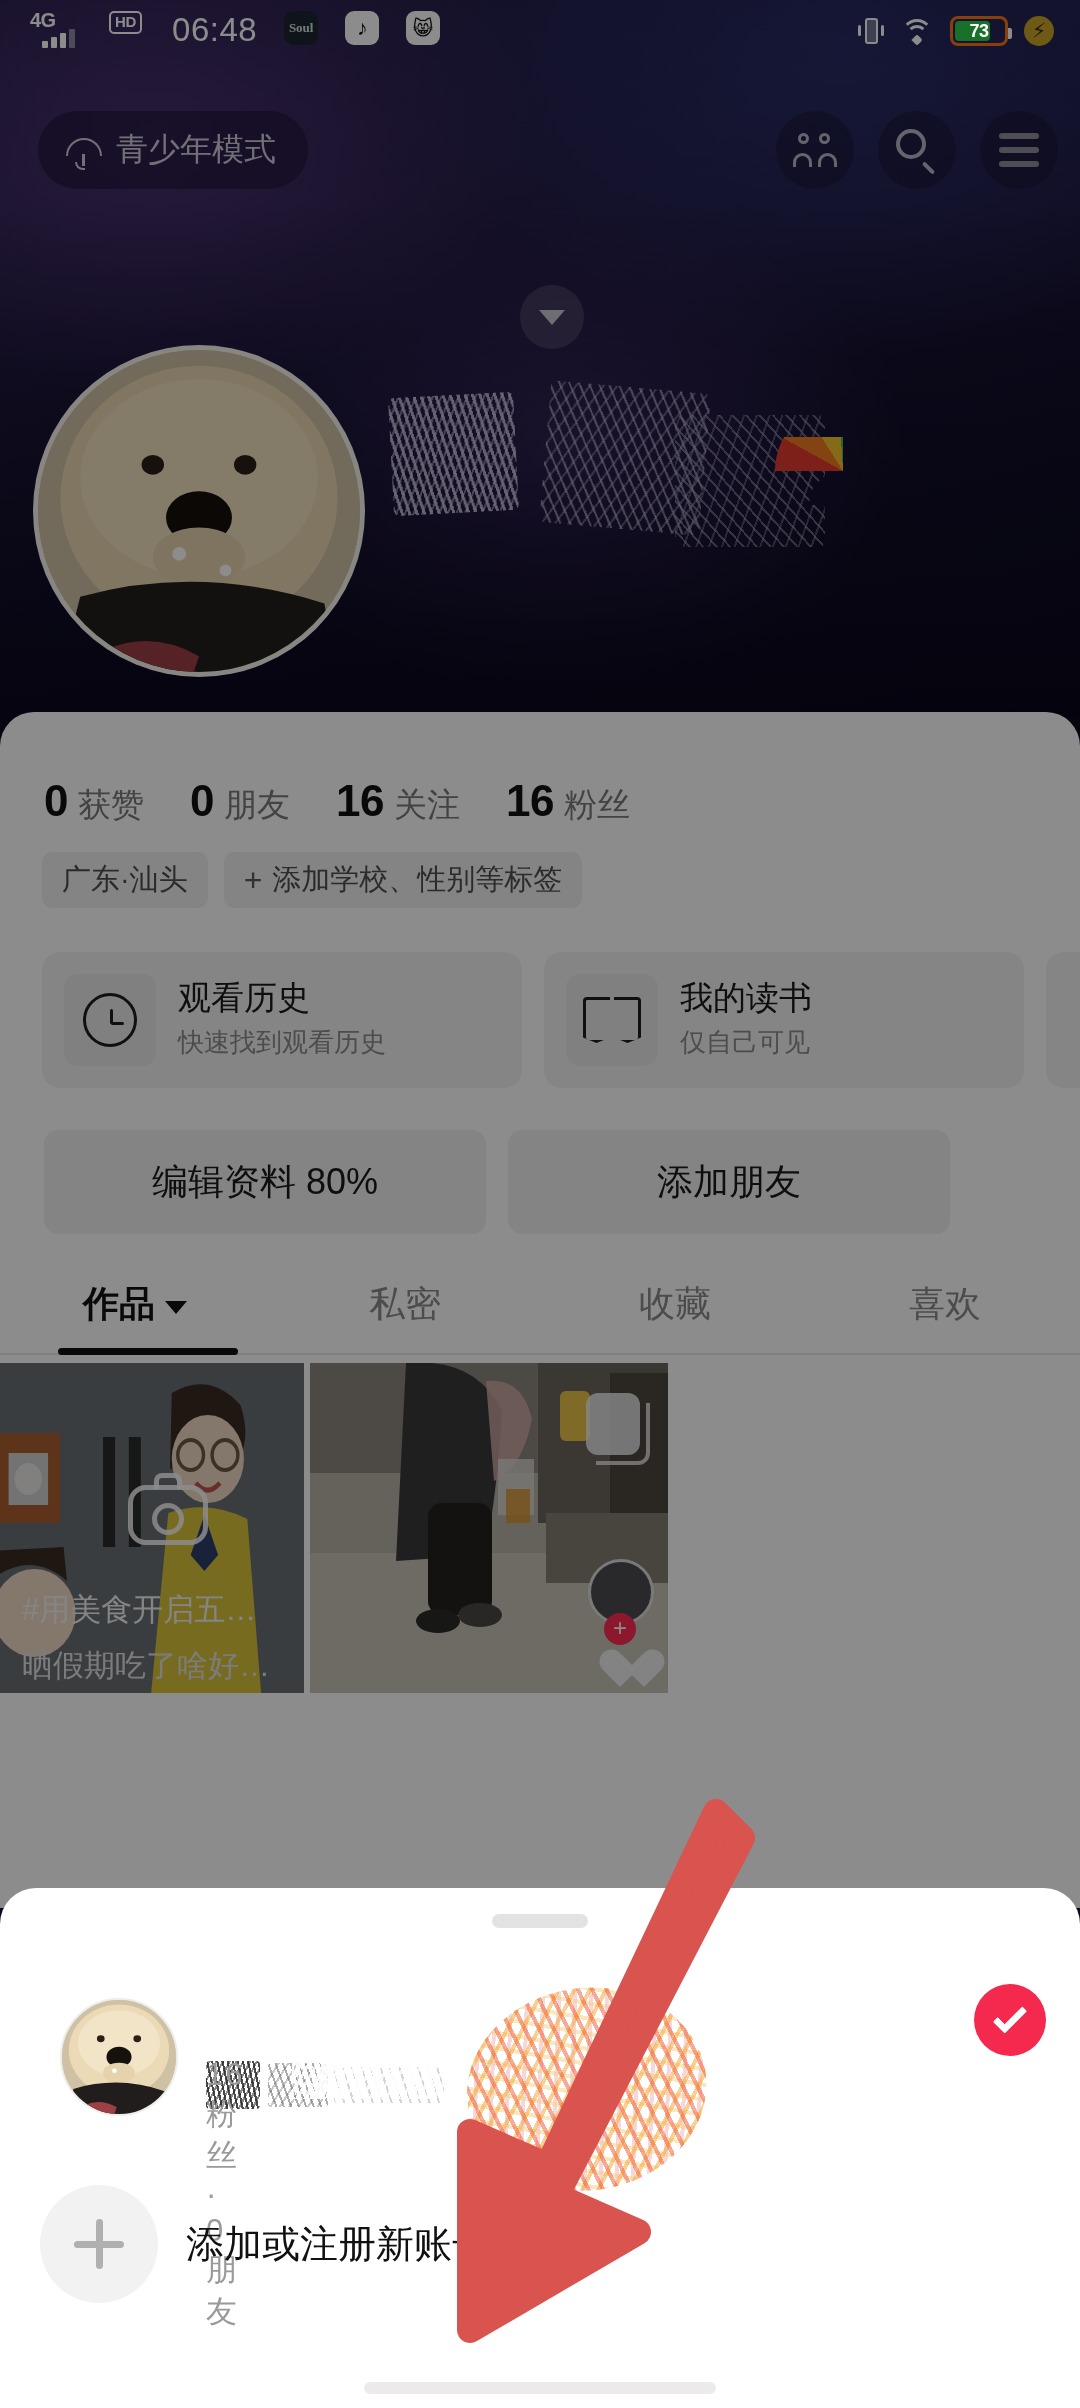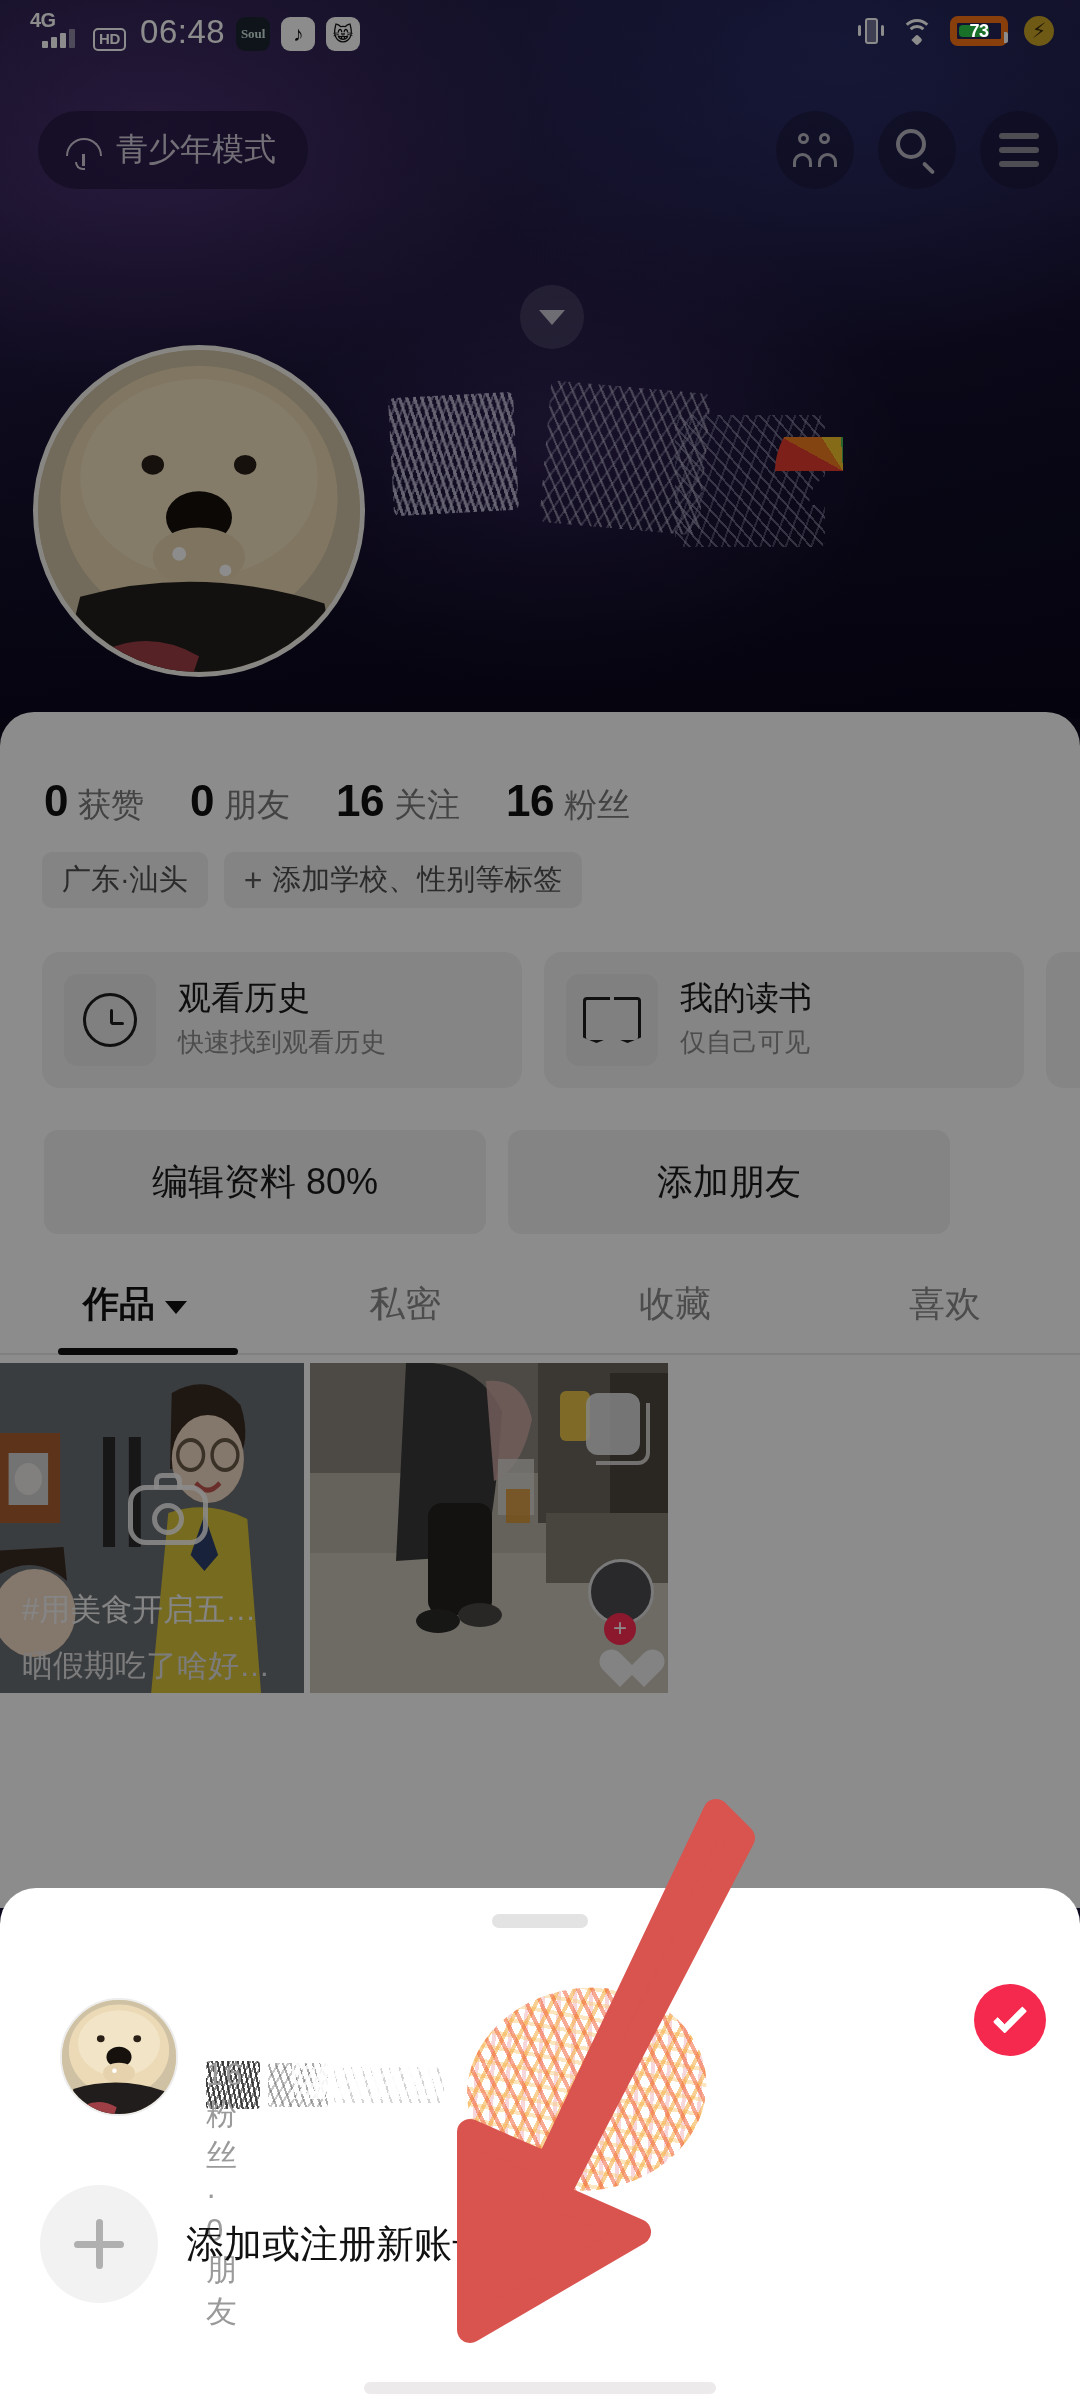--- a/index.html
+++ b/index.html
@@ -29,21 +29,21 @@
     position: absolute; left:0; top:0; width:1080px; height:718px;
     background: linear-gradient(180deg, rgba(20,16,48,.18) 0%, rgba(8,6,22,.0) 28%, rgba(8,6,24,.45) 82%, rgba(8,6,24,.75) 100%);
   }
 
   
   .statusbar {
     position: absolute; left: 0; top: 0; width: 1080px; height: 62px;
     display: flex; align-items: center; padding: 0 26px 0 30px;
     color: #fff;
   }
-  .sb-left { display:flex; align-items:flex-end; gap: 11px; }
+  .sb-left { display:flex; align-items:flex-start; gap: 27px; }
   .sb-right { display:flex; align-items:center; gap: 16px; margin-left:auto; }
   .net { position: relative; width: 52px; height: 40px; }
   .net-g { position:absolute; left:0; top:-2px; font-size: 20px; font-weight:700; letter-spacing:-.5px; }
   .bars { position:absolute; left: 12px; bottom: 3px; display:flex; align-items:flex-end; gap:3px; }
   .bars i { display:block; width:6px; background:#fff; border-radius:1px; }
   .bars i:nth-child(1){height:7px}
   .bars i:nth-child(2){height:11px}
   .bars i:nth-child(3){height:15px}
   .bars i:nth-child(4){height:19px; background:rgba(255,255,255,.45)}
   .hd {
@@ -58,21 +58,21 @@
 
   .vib { position:relative; width:26px; height:30px; }
   .vib .body { position:absolute; left:7px; top:2px; width:13px; height:26px; border:2.5px solid #fff; border-radius:3px; background:rgba(255,255,255,.35); }
   .vib .l, .vib .r { position:absolute; top:9px; width:3px; height:11px; background:#fff; border-radius:2px; }
   .vib .l{left:0} .vib .r{right:0}
   .wifi { position:relative; width:34px; height:28px; }
   .wifi .arc { position:absolute; left:50%; border:3px solid #fff; border-bottom-color:transparent; border-left-color:transparent; border-right-color:transparent; border-radius:50%; transform:translateX(-50%); }
   .wifi .a1{ width:32px; height:32px; top:2px; }
   .wifi .a2{ width:21px; height:21px; top:8px; }
   .wifi .dot{ position:absolute; left:50%; top:19px; transform:translateX(-50%) rotate(45deg); width:8px; height:8px; background:#fff; border-radius:2px 2px 2px 0; }
-  .batt { position:relative; width:58px; height:30px; border:7px solid #f97316; border-radius:8px; display:flex; align-items:center; }
+  .batt { position:relative; width:58px; height:30px; border:3px solid #f97316; border-radius:8px; display:flex; align-items:center; }
   .batt:after { content:""; position:absolute; right:-7px; top:9px; width:4px; height:11px; background:#fff; border-radius:0 2px 2px 0; }
   .batt .fill { position:absolute; left:2px; top:2px; bottom:2px; width:68%; background:#2ecc4b; border-radius:4px; }
   .batt .pct { position:relative; z-index:2; width:100%; text-align:center; font-size:18px; font-weight:700; color:#fff; letter-spacing:-.5px; }
   .bolt { width:30px; height:30px; border-radius:50%; background:#c9a227; color:#3a2c06; display:flex; align-items:center; justify-content:center; font-size:21px; }
 
   
   .hdr { position:absolute; left:8px; top:100px; width:1080px; height:100px; display:flex; align-items:center; padding:0 30px; }
   .teen-pill {
     height: 78px; border-radius: 42px; background: rgba(25,18,52,.55);
     display:flex; align-items:center; gap: 14px; padding: 0 32px 0 28px;

